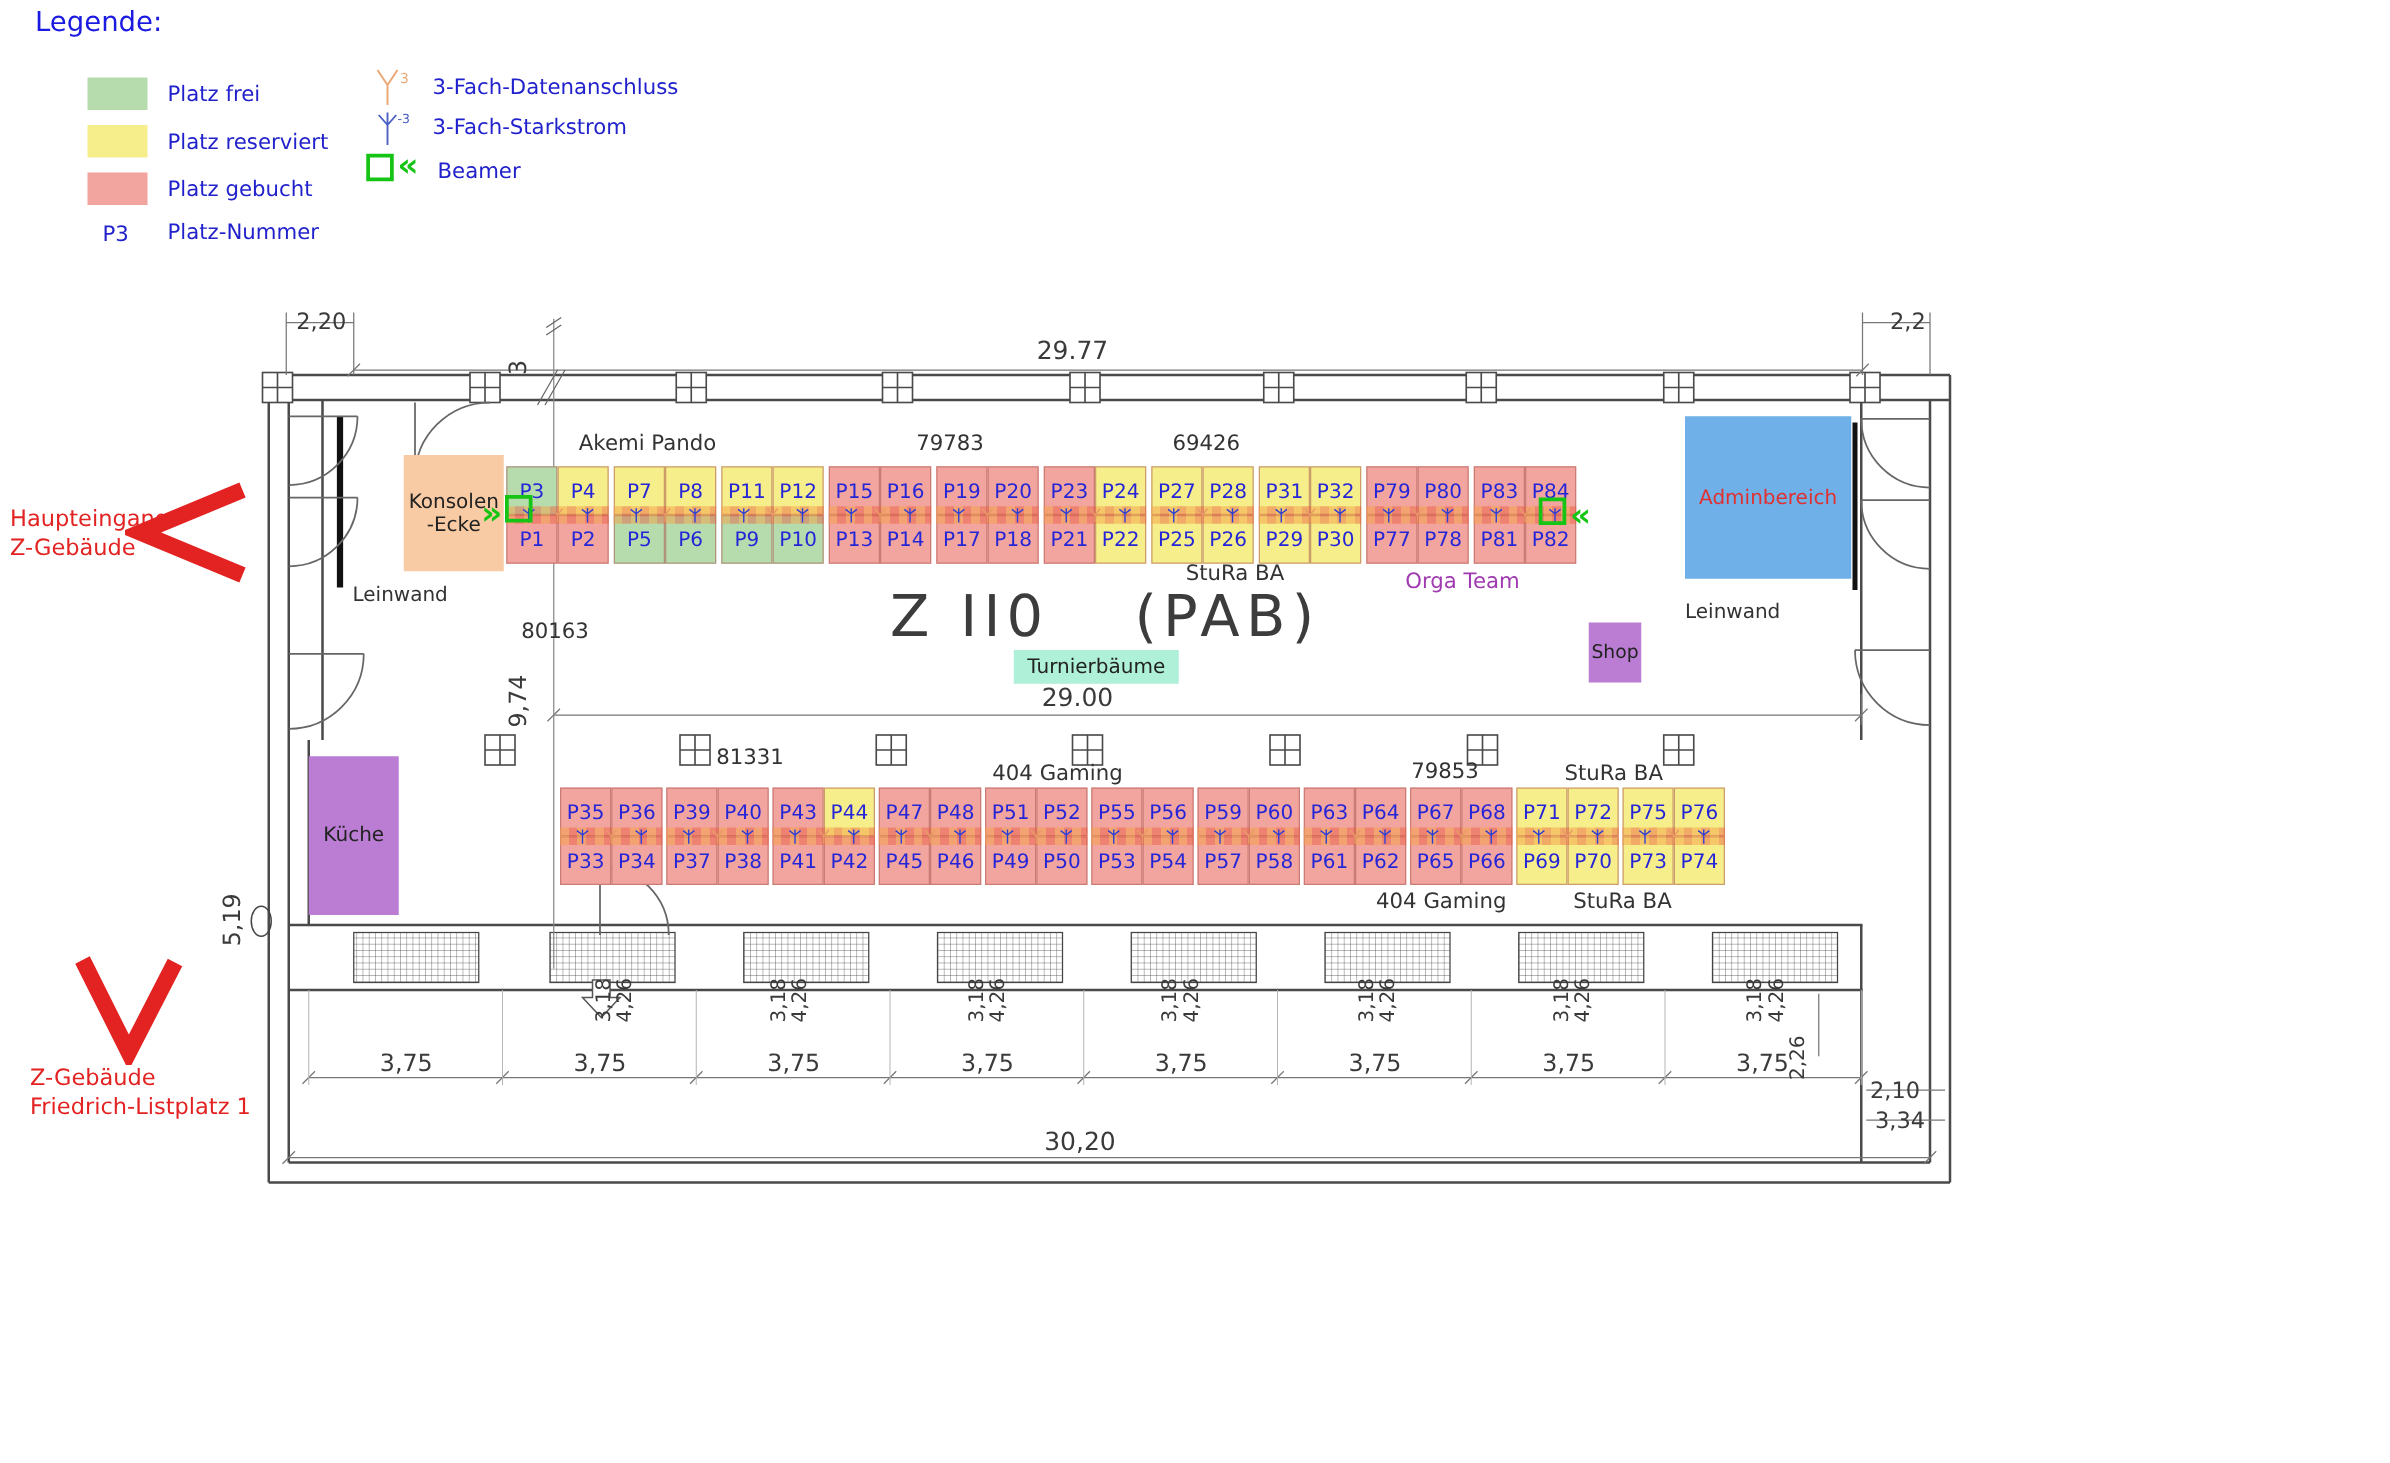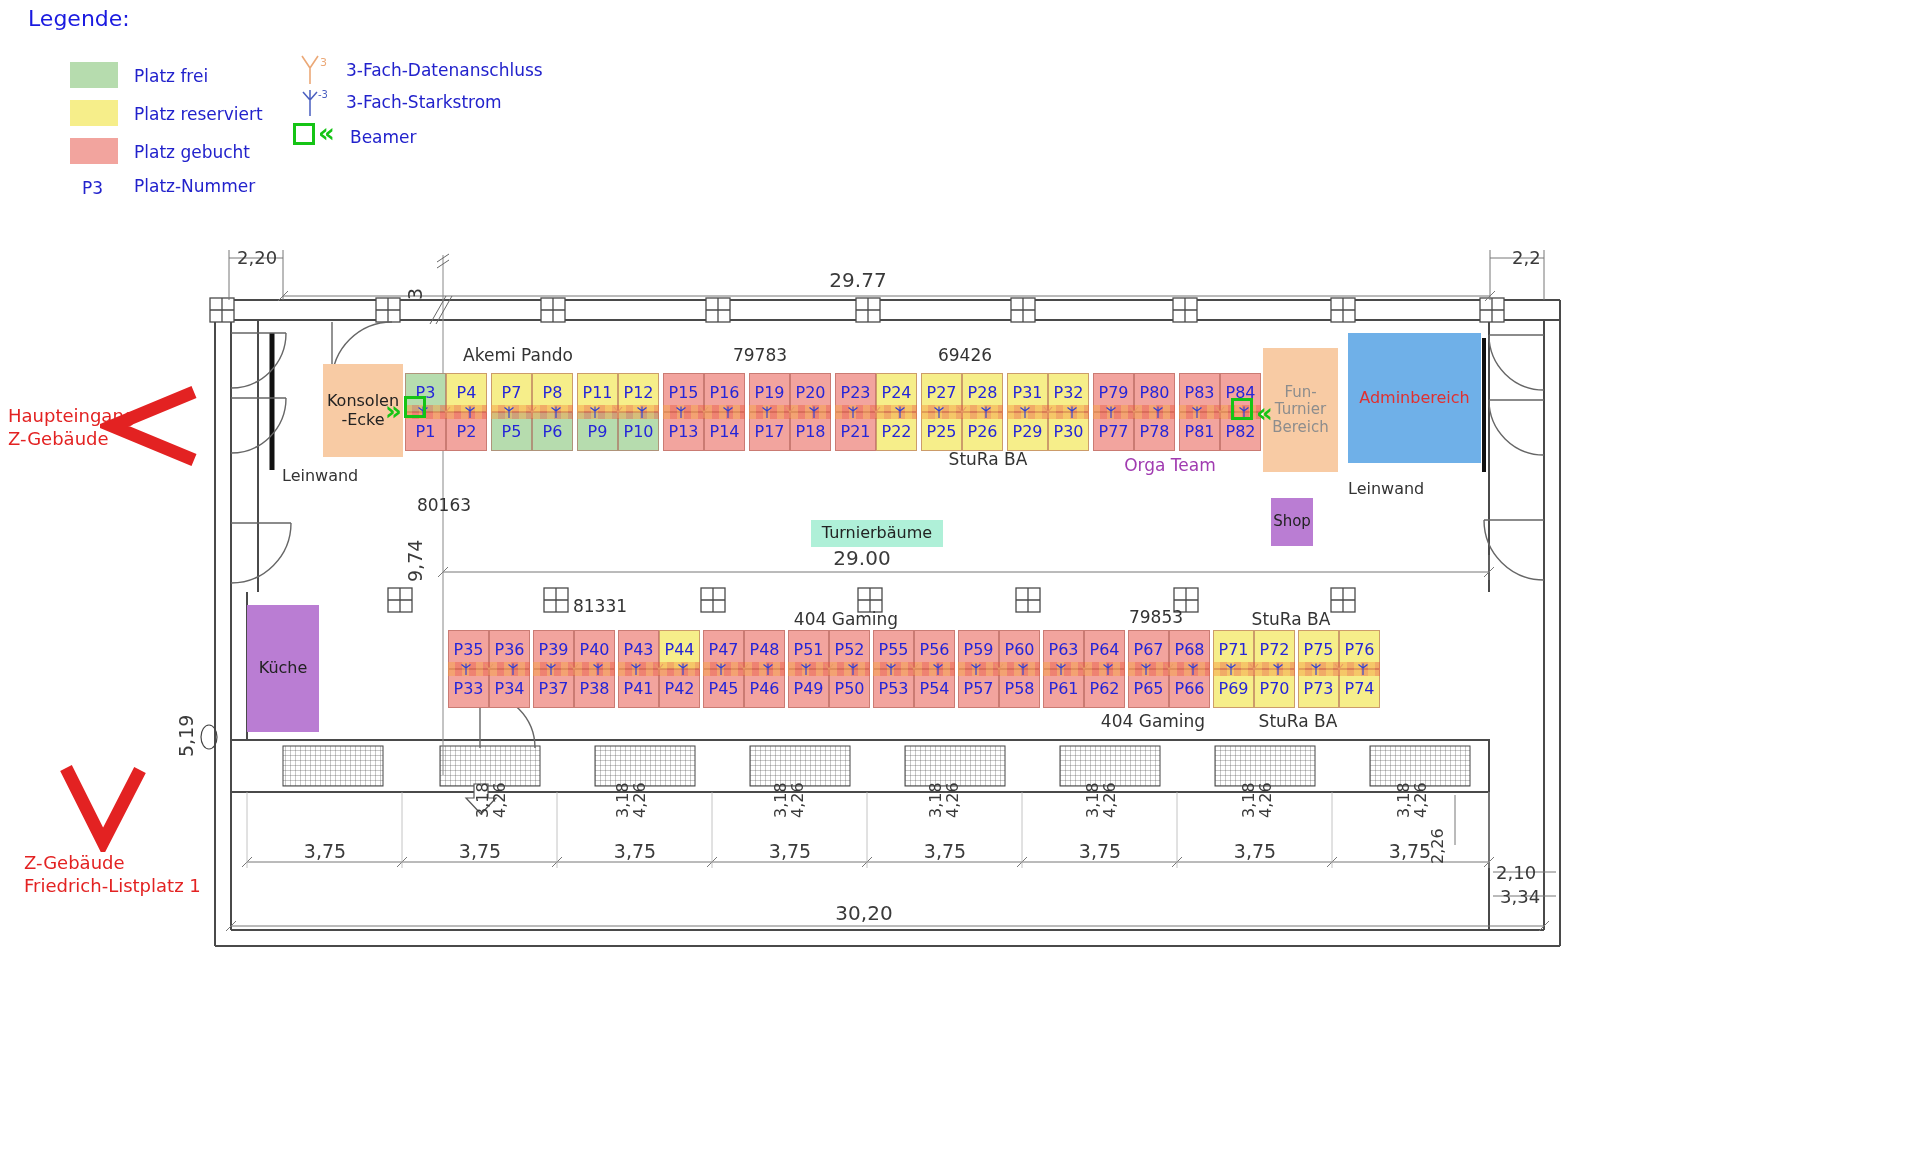--- a/index.html
+++ b/index.html
@@ -177,23 +177,20 @@
     <polyline points="94,12 12,46 94,80" stroke="#e32222" stroke-width="13" fill="none"></polyline>
   </svg>
   <div class="red-note" style="left:24px;top:851px;">Z-Gebäude
 Friedrich-Listplatz 1</div>
   <svg style="position:absolute;left:58px;top:758px;z-index:5;" width="92" height="94">
     <polyline points="8,10 45,84 82,12" stroke="#e32222" stroke-width="13" fill="none"></polyline>
   </svg>
 
   <div class="area" style="left:323px;top:364px;width:80px;height:93px;background:#f8cba4;">Konsolen
 -Ecke</div>
-  <div class="area" style="left:1263px;top:348px;width:75px;height:124px;background:#f8cba4;color:#8d8d8d;font-size:15px;">Fun-
-Turnier
-Bereich</div>
   <div class="area" style="left:1348px;top:333px;width:133px;height:130px;background:#6fb0e8;color:#e03030;">Adminbereich</div>
   <div class="area" style="left:1271px;top:498px;width:42px;height:48px;background:#ba7dd3;font-size:15px;">Shop</div>
   <div class="area" style="left:247px;top:605px;width:72px;height:127px;background:#ba7dd3;">Küche</div>
   <div class="area" style="left:811px;top:520px;width:132px;height:27px;background:#aff0d8;">Turnierbäume</div>
 
   <div class="seat-row" id="top-row">
       <div class="desk-block">
         <div class="seat free">P3</div>
         <div class="seat reserved">P4</div>
         <div class="seat booked">P1</div>
@@ -560,20 +557,24 @@
   <div class="beamer-arrow" style="left:1256px;top:400px;">«</div>
 
   <div class="cad-label centered" style="left:518px;top:345px;">Akemi Pando</div>
   <div class="cad-label centered" style="left:760px;top:345px;">79783</div>
   <div class="cad-label centered" style="left:965px;top:345px;">69426</div>
   <div class="cad-label centered" style="left:444px;top:456px;margin-top:39px;">80163</div>
   <div class="cad-label centered" style="left:988px;top:449px;">StuRa BA</div>
   <div class="cad-label centered purple-text" style="left:1170px;top:455px;">Orga Team</div>
   <div class="cad-label" style="left:282px;top:466px;font-size:16px;">Leinwand</div>
   <div class="cad-label" style="left:1348px;top:479px;font-size:16px;">Leinwand</div>
+  <div class="room-title">
+    <span>Z II0</span>
+    <span>(PAB)</span>
+  </div>
   <div class="cad-label centered" style="left:600px;top:596px;">81331</div>
   <div class="cad-label centered" style="left:846px;top:609px;">404 Gaming</div>
   <div class="cad-label centered" style="left:1156px;top:607px;">79853</div>
   <div class="cad-label centered" style="left:1291px;top:609px;">StuRa  BA</div>
   <div class="cad-label centered" style="left:1153px;top:711px;">404 Gaming</div>
   <div class="cad-label centered" style="left:1298px;top:711px;">StuRa BA</div>
 
   <div class="dim dim-lg centered" style="left:858px;top:268px;">29.77</div>
   <div class="dim dim-sm" style="left:237px;top:247px;">2,20</div>
   <div class="dim dim-sm" style="left:1512px;top:247px;">2,2</div>

